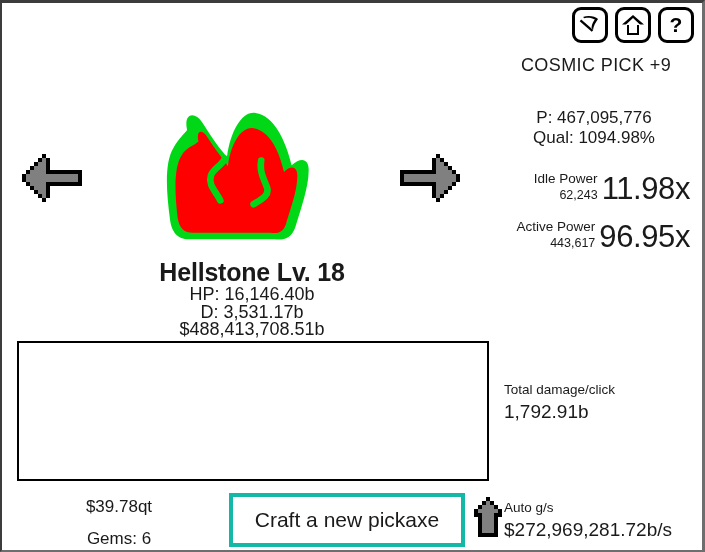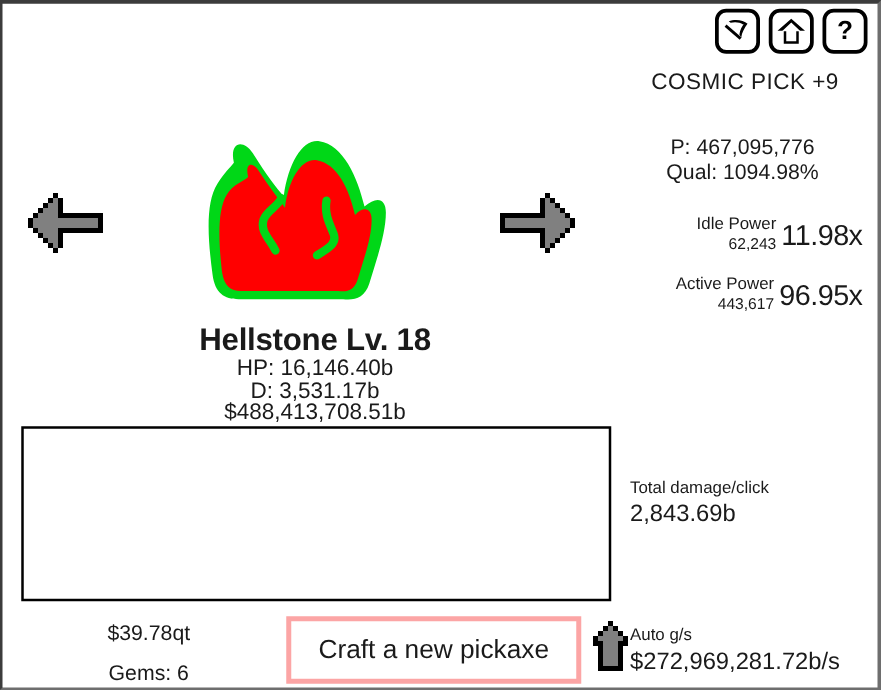--- a/index.html
+++ b/index.html
@@ -87,21 +87,21 @@
   #idle-power-row  { top: 168px; }
   #active-power-row{ top: 216px; }
   .power-labels {
     text-align: right;
     font-size: 13.5px;
     line-height: 1.25;
     padding-bottom: 2px;
   }
   .power-sub { font-size: 12.5px; }
   .power-mult {
-    font-size: 23px;
+    font-size: 31px;
     line-height: 1;
     letter-spacing: -0.4px;
   }
 
   .stat-block {
     position: absolute;
     right: 8px;
     text-align: left;
     width: 186px;
   }
@@ -172,21 +172,21 @@
     font-size: 17px;
   }
   #currency div { line-height: 1.9; }
 
   #craft-button {
     position: absolute;
     left: 227px;
     top: 490px;
     width: 236px;
     height: 54px;
-    border: 4px solid #fca5a5;
+    border: 4px solid #14b8a6;
     background: #ffffff;
     box-sizing: border-box;
     display: flex;
     flex-direction: row;
     align-items: center;
     justify-content: center;
     cursor: pointer;
     padding: 0;
     font-family: "Liberation Sans", sans-serif;
     color: #1a1a1a;
@@ -386,21 +386,21 @@
     <div class="power-row" id="active-power-row">
       <div class="power-labels">
         <div>Active Power</div>
         <div class="power-sub">443,617</div>
       </div>
       <div class="power-mult">96.95x</div>
     </div>
 
     <div class="stat-block" id="total-dmg-click">
       <div class="stat-label">Total damage/click</div>
-      <div class="stat-value">2,843.69b</div>
+      <div class="stat-value">1,792.91b</div>
     </div>
 
 
     <div class="stat-block" id="auto-g-s">
       <div class="stat-label">Auto g/s</div>
       <div class="stat-value">$272,969,281.72b/s</div>
     </div>
 
   </div>
 

